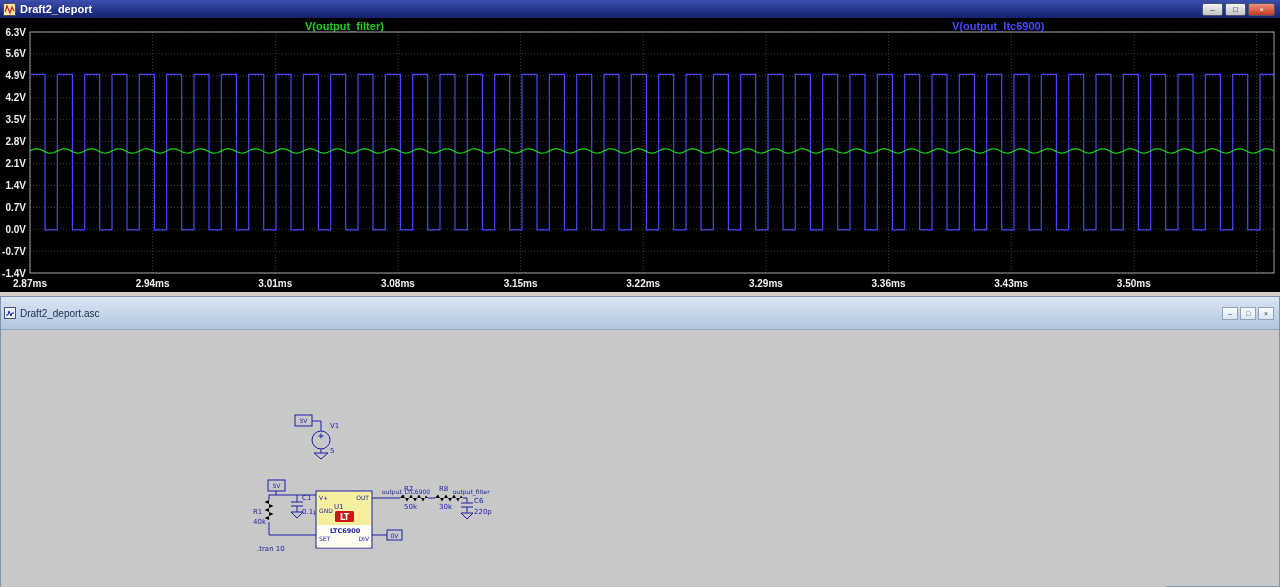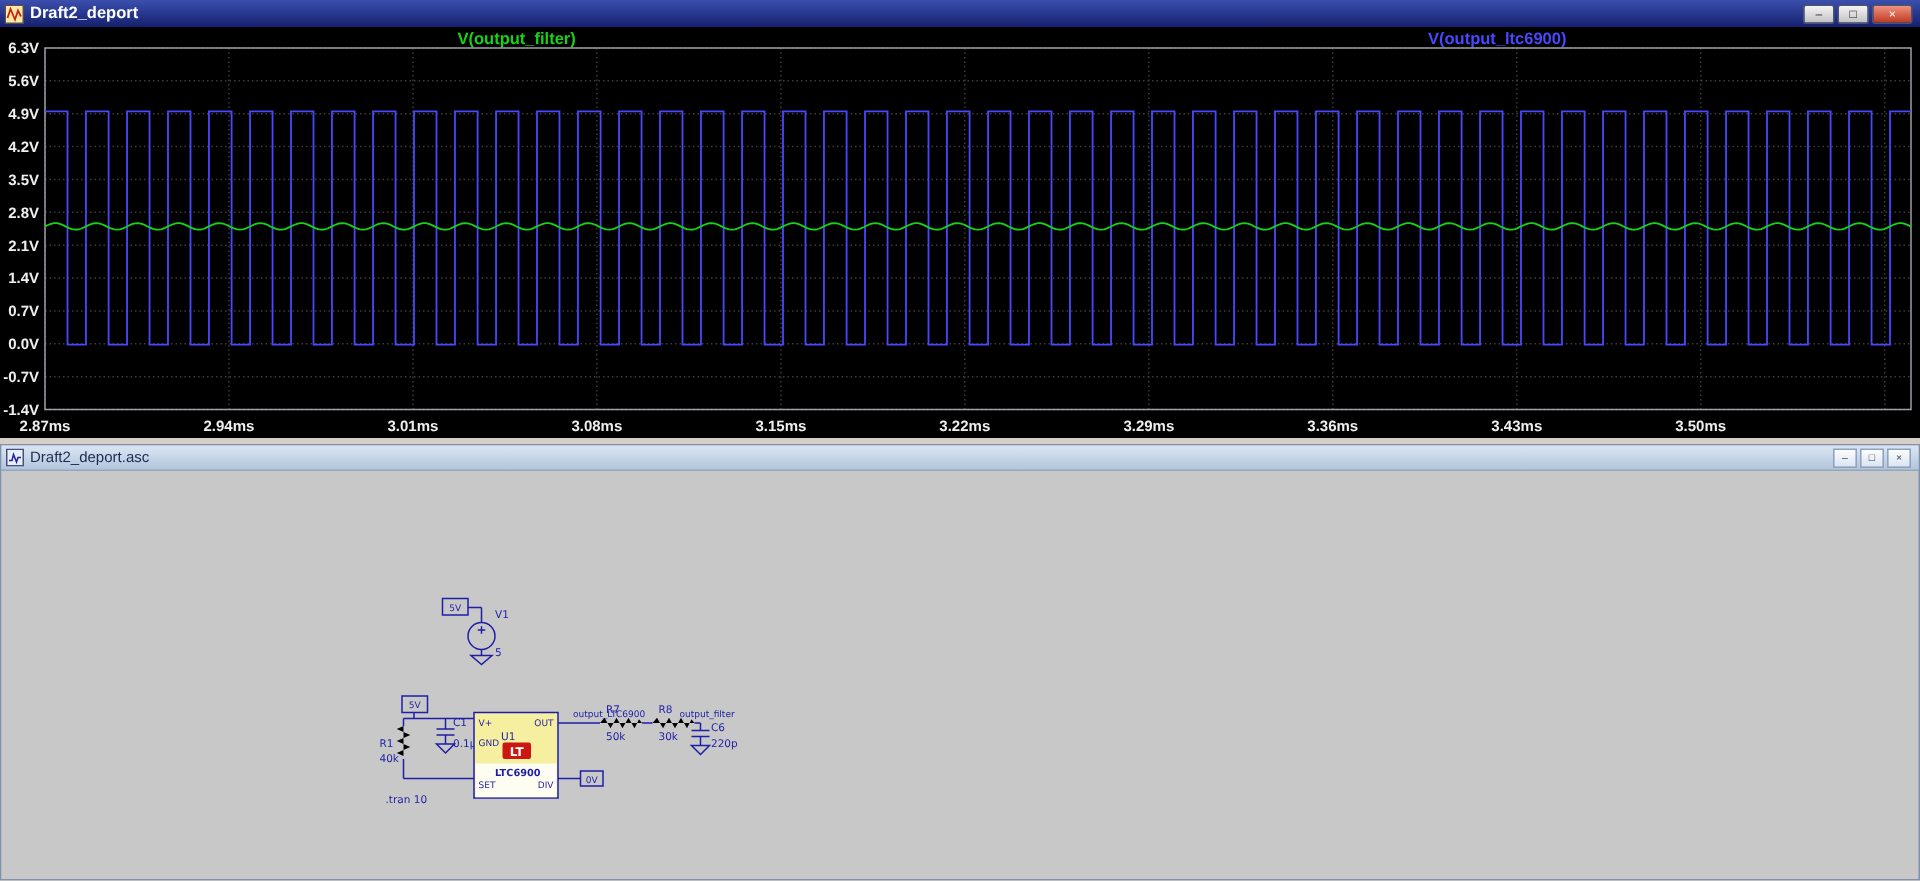--- a/index.html
+++ b/index.html
@@ -22,21 +22,21 @@
   .grid{stroke:#3d3d3d;stroke-width:1;stroke-dasharray:1 2;}
   .frame{fill:none;stroke:#9aa0a6;stroke-width:1;}
   .tick{fill:#efefef;font:bold 10px "Liberation Sans",sans-serif;}
   .ty{text-anchor:end;}
   .tx{text-anchor:middle;}
   .trace{fill:none;stroke-width:1.2;}
 
   
   .schem-window{top:296px;height:291px;background:#c8c8c8;border:1px solid #7f92ad;}
   .titlebar-light{height:17px;background:linear-gradient(#dbe6f3,#b2c5dd);border-bottom:1px solid #93a6c0;
-                  display:flex;align-items:center;gap:4px;padding:0 3px;}
+                  display:flex;align-items:center;gap:4px;padding:16px 3px;}
   .titlebar-light .title{color:#1d2b4e;font-size:10px;white-space:nowrap;}
   .sbtn{width:16px;height:13px;background:linear-gradient(#fcfdfe,#dbe5f1);border:1px solid #8fa3bd;
         font-size:7px;line-height:11px;text-align:center;color:#32405c;cursor:default;}
   .canvas{position:relative;width:1165px;height:272px;background:#c8c8c8;}
   .schem-svg{position:absolute;left:0;top:0;}
   .ln line,.ln polyline,.ln circle,.ln polygon,.ln rect, rect.ln{stroke:#1e1ea6;fill:none;stroke-width:1;}
   .st{fill:#1e1ea6;font-size:7px;font-family:"DejaVu Sans",sans-serif;}
   .s6{font-size:6px;}
   .s65{font-size:6.5px;font-weight:bold;}
   .mid{text-anchor:middle;}

